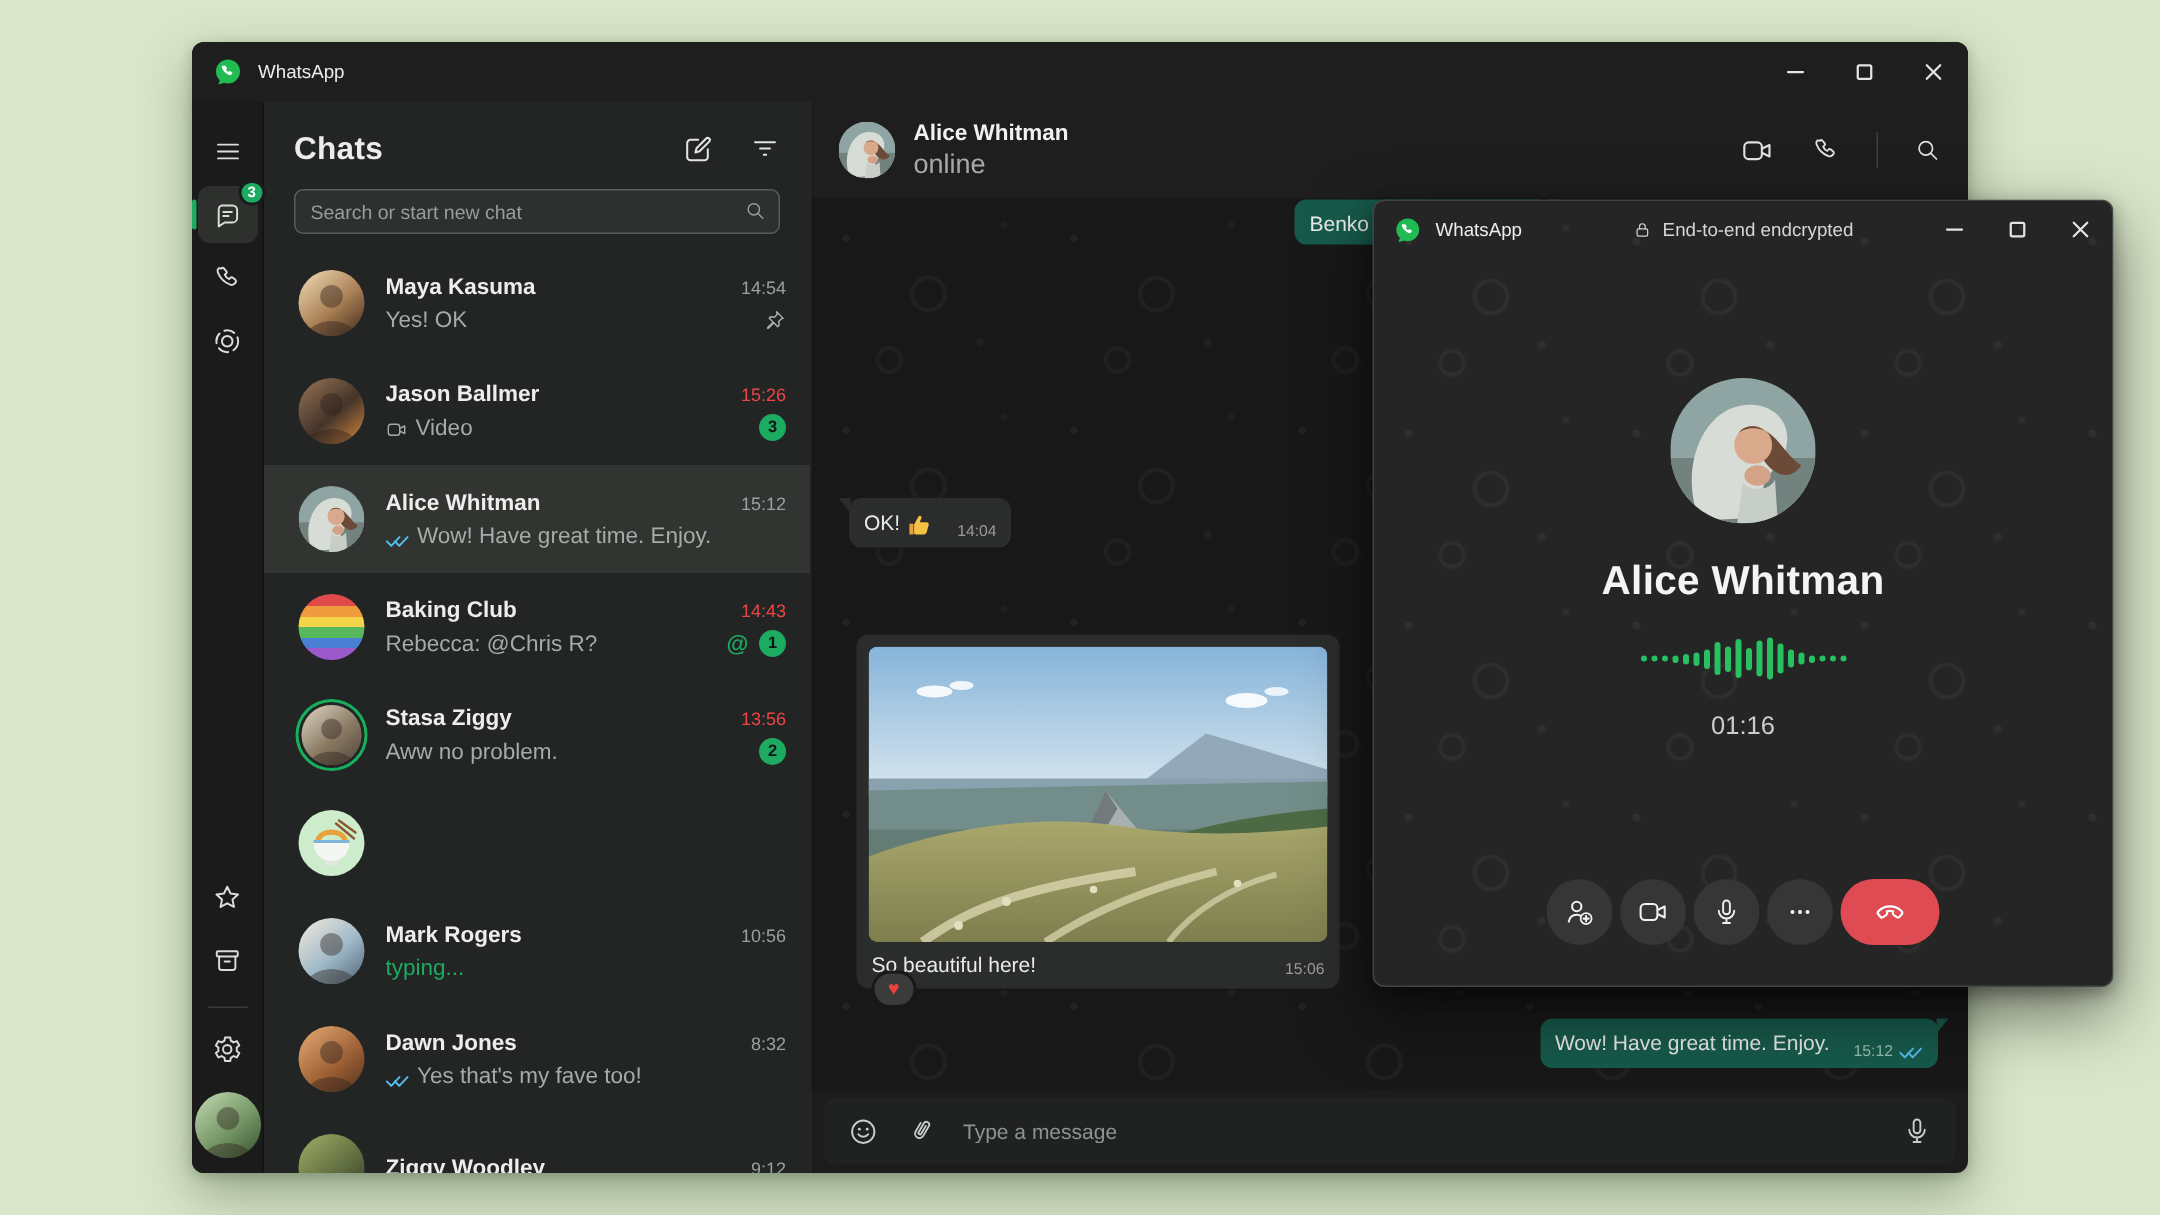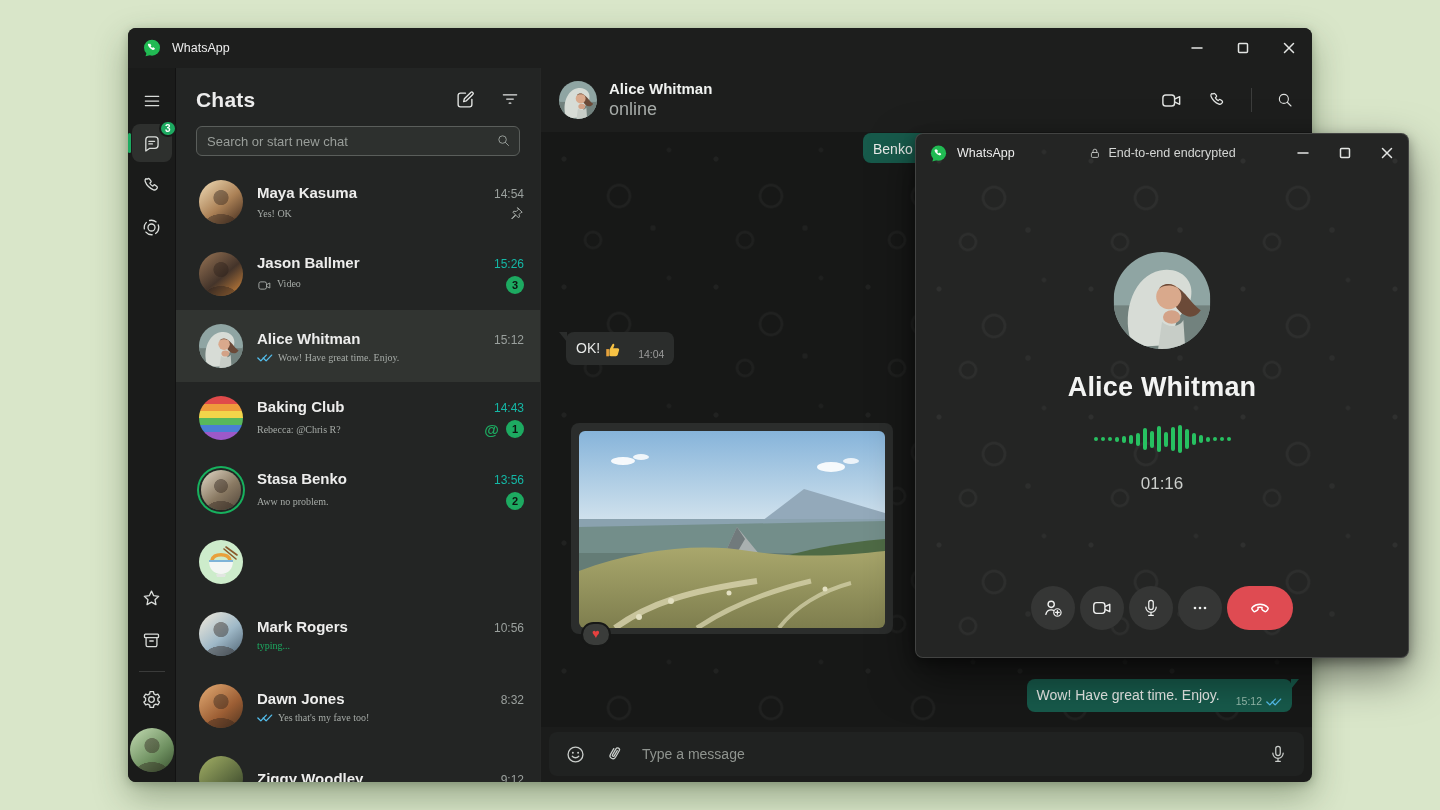--- a/index.html
+++ b/index.html
@@ -84,23 +84,23 @@
   .av-family{ background:#cdeccb; }
   .av-mark{ background:linear-gradient(140deg,#ece7da 5%,#9fb9c8 55%,#4f6373); }
   .av-dawn{ background:linear-gradient(140deg,#d9a06a 10%,#9c5e34 60%,#4f3420); }
   .av-ziggy{ background:linear-gradient(140deg,#97a45f 10%,#5d6b3f 60%,#2f3a24); }
   .av-profile{ background:linear-gradient(140deg,#b5cfa5 10%,#6f9161 60%,#39512f); }
 
   .row-main{ flex:1; margin-left:14px; min-width:0; }
   .row-top{ display:flex; align-items:baseline; }
   .row-name{ font-size:15px; font-weight:700; color:#ededec; white-space:nowrap; }
   .row-time{ margin-left:auto; font-size:12px; color:#9aa09d; }
-  .row-time.unread{ color:#14b8a6; }
+  .row-time.unread{ color:#ef4444; }
   .row-bottom{ display:flex; align-items:center; margin-top:5px; }
-  .row-preview{ display:flex; align-items:flex-start; gap:5px; font-size:10px; color:#a6aba7; white-space:nowrap; overflow:hidden;font-family:Liberation Serif, serif; }
+  .row-preview{ display:flex; align-items:flex-end; gap:5px; font-size:15px; color:#a6aba7; white-space:nowrap; overflow:hidden; }
   .row-preview.typing{ color:#1daa61; }
   .row-meta{ margin-left:auto; display:flex; align-items:center; gap:7px; }
   .badge{
     min-width:18px; height:18px; padding:0 5px; background:#1daa61; color:#0e1512;
     border-radius:10px; font-size:11px; font-weight:700; display:flex; align-items:center; justify-content:center;
   }
   .mention{ color:#1daa61; font-size:15px; font-weight:700; line-height:1; }
   .ticks{ color:#53bdeb; flex:none; }
   .pin{ color:#aeb3af; }
 
@@ -479,21 +479,21 @@
                   <span class="badge">1</span>
                 </span>
               </div>
             </div>
           </div>
 
           <div class="row">
             <div class="avatar person av-stasa"></div>
             <div class="row-main">
               <div class="row-top">
-                <span class="row-name">Stasa Benko</span>
+                <span class="row-name">Stasa Ziggy</span>
                 <span class="row-time unread">13:56</span>
               </div>
               <div class="row-bottom">
                 <span class="row-preview">
                     <span>Aww no problem.</span>
                   </span>
                 <span class="row-meta">
                     <span class="badge">2</span>
                   </span>
               </div>
@@ -613,20 +613,24 @@
               <span class="time">14:04</span>
             </div>
           </div>
 
           <div class="bubble in bubble-photo">
             <div class="photo-frame">
                 <svg width="306" height="197">
                   <use href="#i-landscape"></use>
                 </svg>
               </div>
+            <div class="photo-caption-row">
+              <span class="photo-caption">So beautiful here!</span>
+              <span class="photo-time">15:06</span>
+            </div>
             <span class="reaction-chip">♥</span>
           </div>
 
           <div class="bubble out bubble-wow">
             <span class="tail"></span>
             <div class="msg-line">
               <span>Wow! Have great time. Enjoy.</span>
               <span class="time">15:12</span>
               <span class="ticks" style="transform:translateY(2px)">
                   <svg width="16" height="11">

